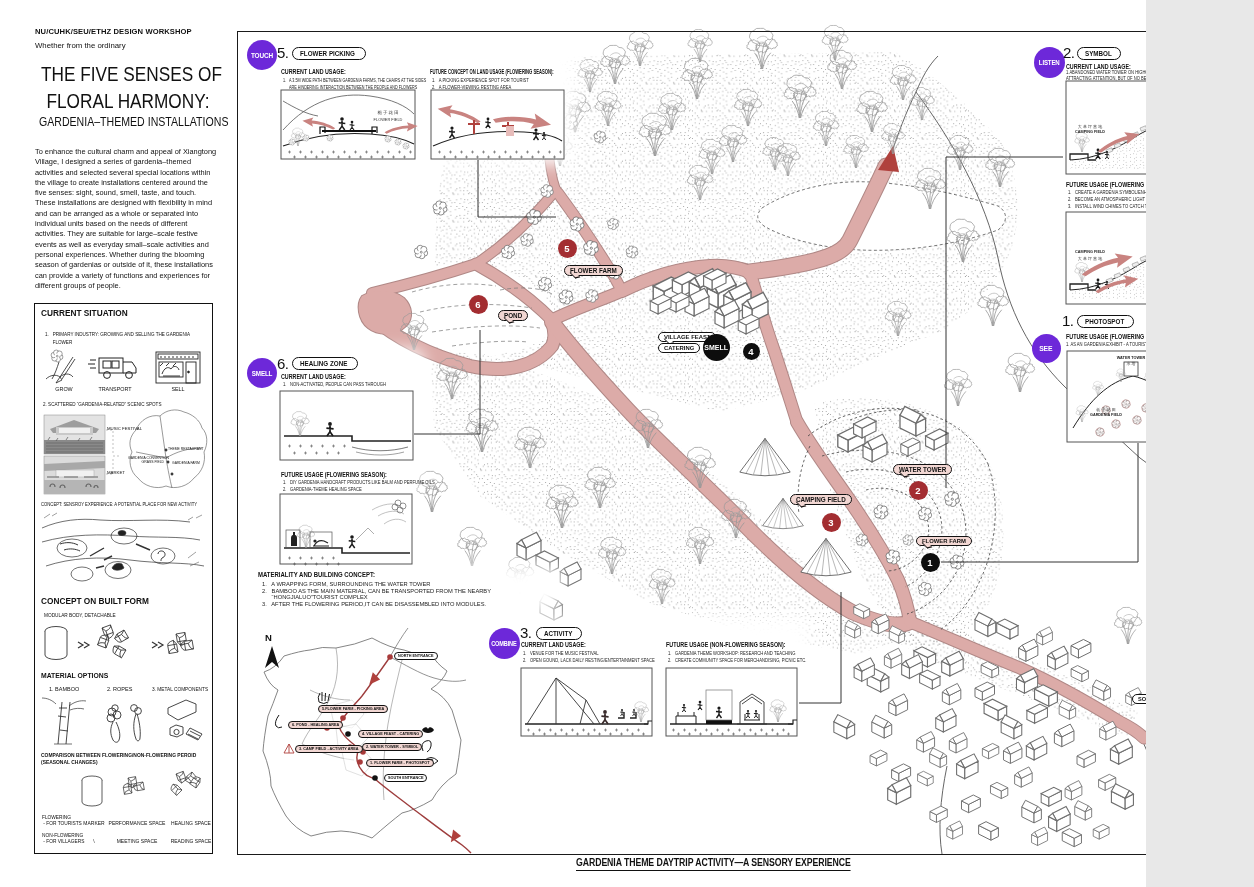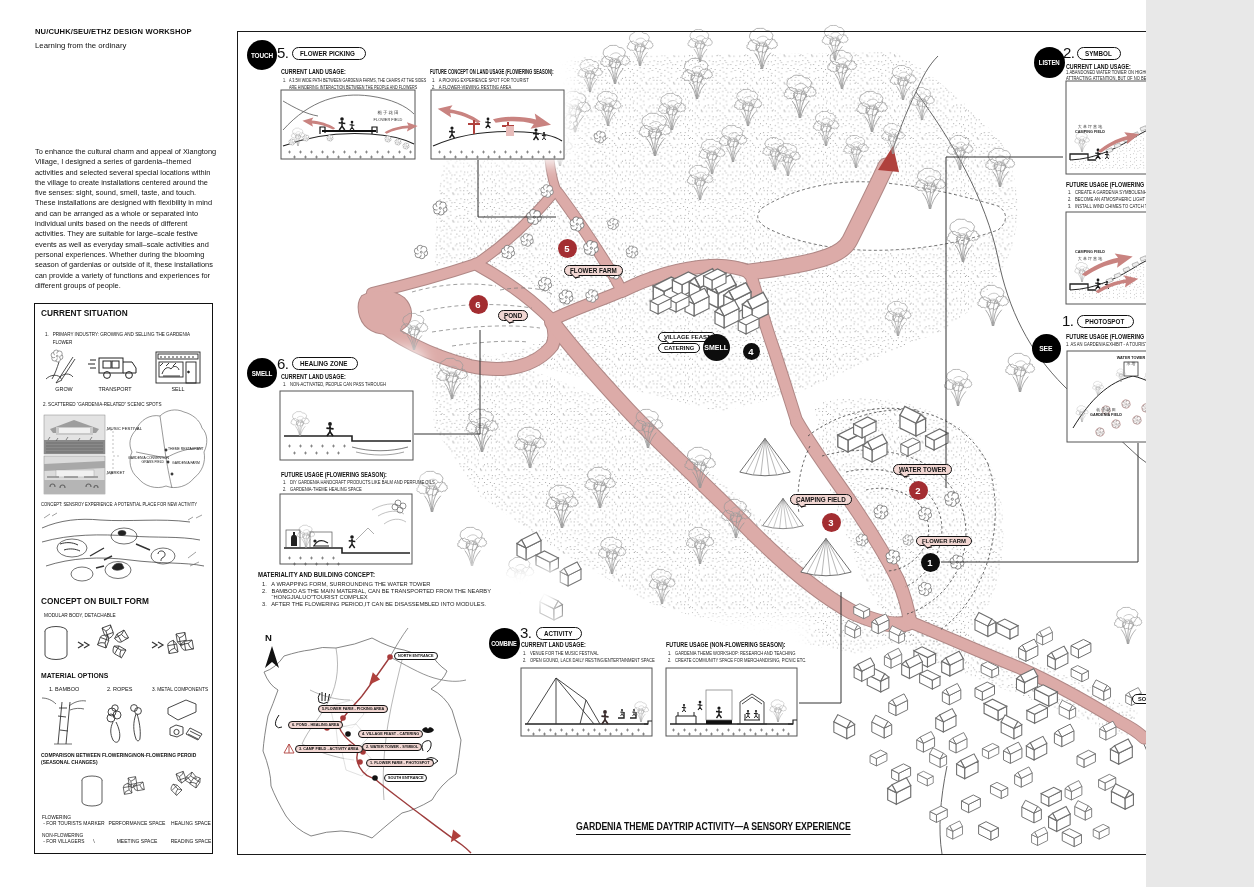--- a/index.html
+++ b/index.html
@@ -1,20 +1,20 @@
 <!DOCTYPE html>
 <html><head>
 <meta charset="utf-8">
 <style>
 *{margin:0;padding:0;box-sizing:border-box}
 html,body{background:#e8e8e8}
 #poster{position:relative;width:1146px;height:887px;background:#fff;overflow:hidden;
  font-family:"Liberation Sans","DejaVu Sans",sans-serif;color:#111}
 .t{position:absolute;font-family:"Liberation Sans","DejaVu Sans",sans-serif}
-.sense{position:absolute;border-radius:50%;background:#000000;color:#fff;display:flex;
+.sense{position:absolute;border-radius:50%;background:#6d28d9;color:#fff;display:flex;
  align-items:center;justify-content:center;font-weight:bold;letter-spacing:-0.2px;z-index:5}
 .bignum{font-size:15px;font-weight:400;letter-spacing:-0.5px;z-index:5}
 .tagpill{position:absolute;border:1.3px solid #111;border-radius:7px;background:#fff;height:13px;
  line-height:11px;padding:0 7px;font-size:6.6px;font-weight:bold;white-space:nowrap;z-index:5}
 .tagpill span{display:inline-block;transform:scaleX(0.95);transform-origin:0 50%}
 .pill{position:absolute;border:1.1px solid #111;border-radius:5.5px;background:#fff;font-weight:bold;
  white-space:nowrap;padding:0 5px;color:#111;z-index:6;text-align:center}
 .pill.pink{background:#f2d7d3}
 .pill.mini{font-size:3.8px;height:7.5px;line-height:6.8px;padding:0 3px;border-width:0.8px;border-radius:4px;z-index:7}
 .pill.tailed::after{content:"";position:absolute;left:7px;bottom:-2.6px;width:5px;height:5px;background:inherit;
@@ -768,21 +768,26 @@
           <g transform="translate(182,790) rotate(135) scale(0.85)">
             <path d="M0,0 L9,0 A9,4.5 0 0 1 2.6,4.3 Z M0,0 L0,8 L2.6,12.3 L2.6,4.3 M0,8 L9,8 L9,0 M9,8 A9,4.5 0 0 1 2.6,12.3" fill="#fff" stroke="#333" stroke-width="0.8"></path>
           </g>
           <g transform="translate(196,788) rotate(215) scale(0.85)">
             <path d="M0,0 L9,0 A9,4.5 0 0 1 2.6,4.3 Z M0,0 L0,8 L2.6,12.3 L2.6,4.3 M0,8 L9,8 L9,0 M9,8 A9,4.5 0 0 1 2.6,12.3" fill="#fff" stroke="#333" stroke-width="0.8"></path>
           </g>
         </g>
       </g>
 </svg>
 <div class="t" style="left:35px;top:27px;font-size:7.6px;font-weight:bold;letter-spacing:0.1px">NU/CUHK/SEU/ETHZ DESIGN WORKSHOP</div>
-<div class="t" style="left:35px;top:41px;font-size:7.8px">Learning from the ordinary</div>
+<div class="t" style="left:35px;top:41px;font-size:7.8px">Whether from the ordinary</div>
+<div class="t" style="left:22px;top:60px;width:212px;text-align:center">
+      <div style="font-size:21px;line-height:27px;white-space:nowrap;transform:scaleX(0.82)">THE FIVE SENSES OF</div>
+      <div style="font-size:21px;line-height:27px;white-space:nowrap;transform:scaleX(0.82)">FLORAL HARMONY:</div>
+      <div style="font-size:12.6px;line-height:16px;white-space:nowrap;transform:scaleX(0.84)">GARDENIA–THEMED INSTALLATIONS</div>
+    </div>
 <div class="t" style="left:35px;top:147px;width:183px;font-size:7.4px;line-height:10.3px;color:#111">To enhance the cultural charm and appeal of Xiangtong Village, I designed a series of gardenia–themed activities and selected several special locations within the village to create installations centered around the five senses: sight, sound, smell, taste, and touch. These installations are designed with flexibility in mind and can be arranged as a whole or separated into individual units based on the needs of different activities. They are suitable for large–scale festive events as well as everyday small–scale activities and personal experiences. Whether during the blooming season of gardenias or outside of it, these installations can provide a variety of functions and experiences for different groups of people.</div>
 <div style="position:absolute;left:34px;top:303px;width:179px;height:551px;border:1.4px solid #111"></div>
 <div class="t" style="left:41px;top:308px;font-size:9px;font-weight:bold;transform:scaleX(0.92);transform-origin:0 0">CURRENT SITUATION</div>
 <div class="t" style="left:45px;top:331px;font-size:5.4px;line-height:7.6px;white-space:pre;transform:scaleX(0.85);transform-origin:0 0">1.   PRIMARY INDUSTRY: GROWING AND SELLING THE GARDENIA
       FLOWER</div>
 <div class="t" style="left:64px;top:386px;font-size:5.4px;transform:translateX(-50%)">GROW</div>
 <div class="t" style="left:115px;top:386px;font-size:5.4px;transform:translateX(-50%)">TRANSPORT</div>
 <div class="t" style="left:178px;top:386px;font-size:5.4px;transform:translateX(-50%)">SELL</div>
 <div class="t" style="left:43px;top:401px;font-size:5.4px;white-space:nowrap;transform:scaleX(0.85);transform-origin:0 0">2. SCATTERED “GARDENIA-RELATED” SCENIC SPOTS</div>
 <div class="t" style="left:107px;top:426px;font-size:4.3px">MUSIC FESTIVAL</div>
@@ -903,21 +908,21 @@
     </div>
 <div class="num" style="left:908.5px;top:480.5px;width:19.0px;height:19.0px;font-size:9.5px">
       <span>2</span>
     </div>
 <div class="num black" style="left:920.5px;top:552.5px;width:19.0px;height:19.0px;font-size:9.5px">
       <span>1</span>
     </div>
 <div class="num black" style="left:702.5px;top:333.5px;width:27px;height:27px;font-size:7.8px">
       <span style="transform:scaleX(0.9)">SMELL</span>
     </div>
-<div style="position:absolute;left:576px;top:816px;width:232px;text-align:left"><span class="t2" style="display:inline-block;white-space:nowrap;font-size:11.2px;font-weight:bold;letter-spacing:-0.1px;border-bottom:1.3px solid #111;padding-bottom:1.5px;transform:scaleX(0.78);transform-origin:0 0">GARDENIA THEME DAYTRIP ACTIVITY—A SENSORY EXPERIENCE</span></div>
+<div style="position:absolute;left:576px;top:852px;width:232px;text-align:left"><span class="t2" style="display:inline-block;white-space:nowrap;font-size:11.2px;font-weight:bold;letter-spacing:-0.1px;border-bottom:1.3px solid #111;padding-bottom:1.5px;transform:scaleX(0.78);transform-origin:0 0">GARDENIA THEME DAYTRIP ACTIVITY—A SENSORY EXPERIENCE</span></div>
 <div class="t" style="left:265px;top:632px;font-size:9.5px;font-weight:bold">N</div>
 <div class="pill mini" style="left:394px;top:652px;">NORTH ENTRANCE</div>
 <div class="pill pink mini" style="left:318px;top:705px;">5.FLOWER FARM - PICKING AREA</div>
 <div class="pill pink mini" style="left:288px;top:721px;">6. POND - HEALING AREA</div>
 <div class="pill pink mini" style="left:358px;top:730px;">4. VILLAGE FEAST - CATERING</div>
 <div class="pill pink mini" style="left:362px;top:743px;">2. WATER TOWER - SYMBOL</div>
 <div class="pill pink mini" style="left:295px;top:745px;">3. CAMP FIELD - ACTIVITY AREA</div>
 <div class="pill pink mini" style="left:366px;top:759px;">1. FLOWER FARM - PHOTOSPOT</div>
 <div class="pill mini" style="left:384px;top:774px;">SOUTH ENTRANCE</div>
 </div>

